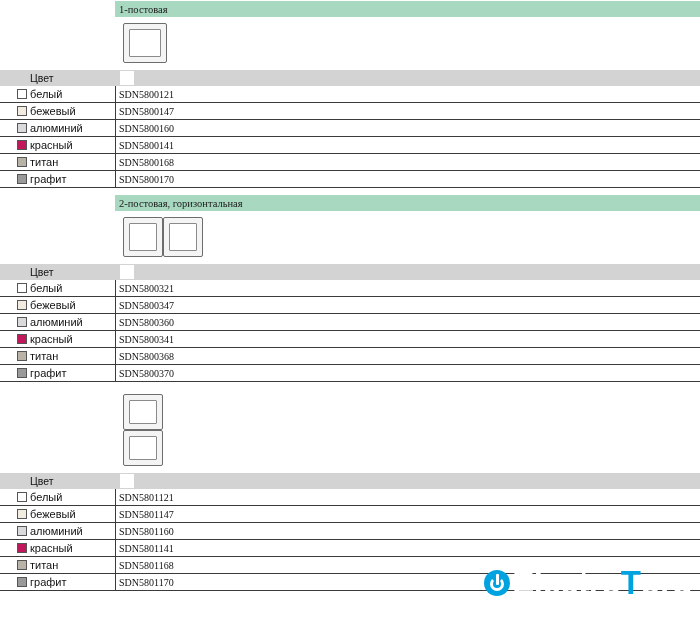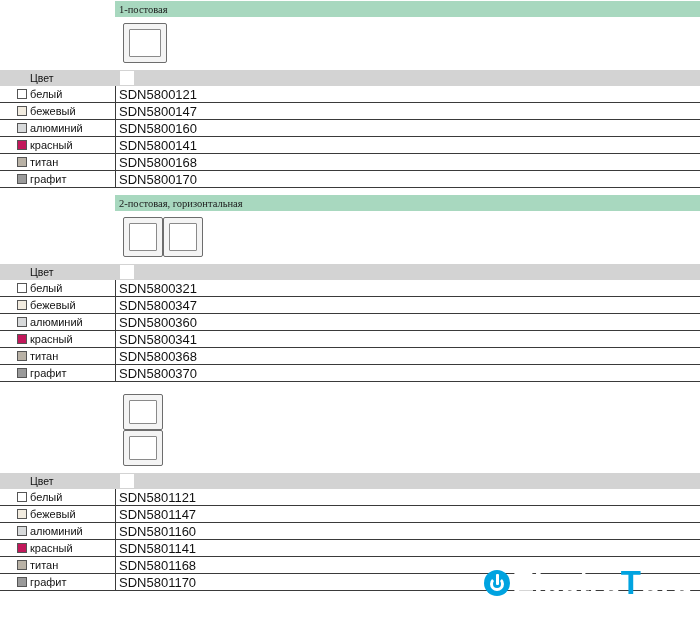--- a/index.html
+++ b/index.html
@@ -136,24 +136,25 @@
     top: 2px;
     font-size: 11px;
     color: #111;
     line-height: 13px;
     white-space: nowrap;
   }
   .row .code {
     position: absolute;
     left: 119px;
     top: 2px;
-    font-size: 13px;
+    font-size: 10px;
     color: #111;
     line-height: 13px;
     white-space: nowrap;
+    font-family: Liberation Serif, serif;
   }
   .row .vline {
     position: absolute;
     left: 115px;
     top: 0;
     width: 1px;
     height: 16px;
     background: #3a3a3a;
   }
   .spacer {

